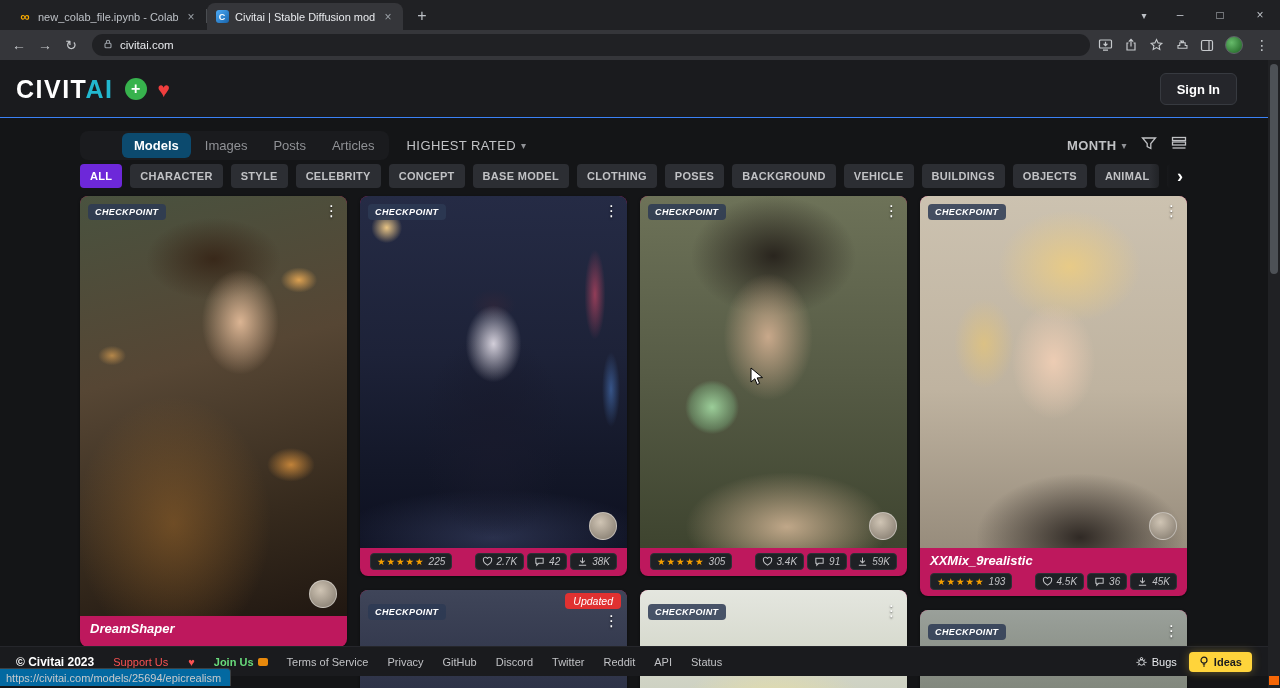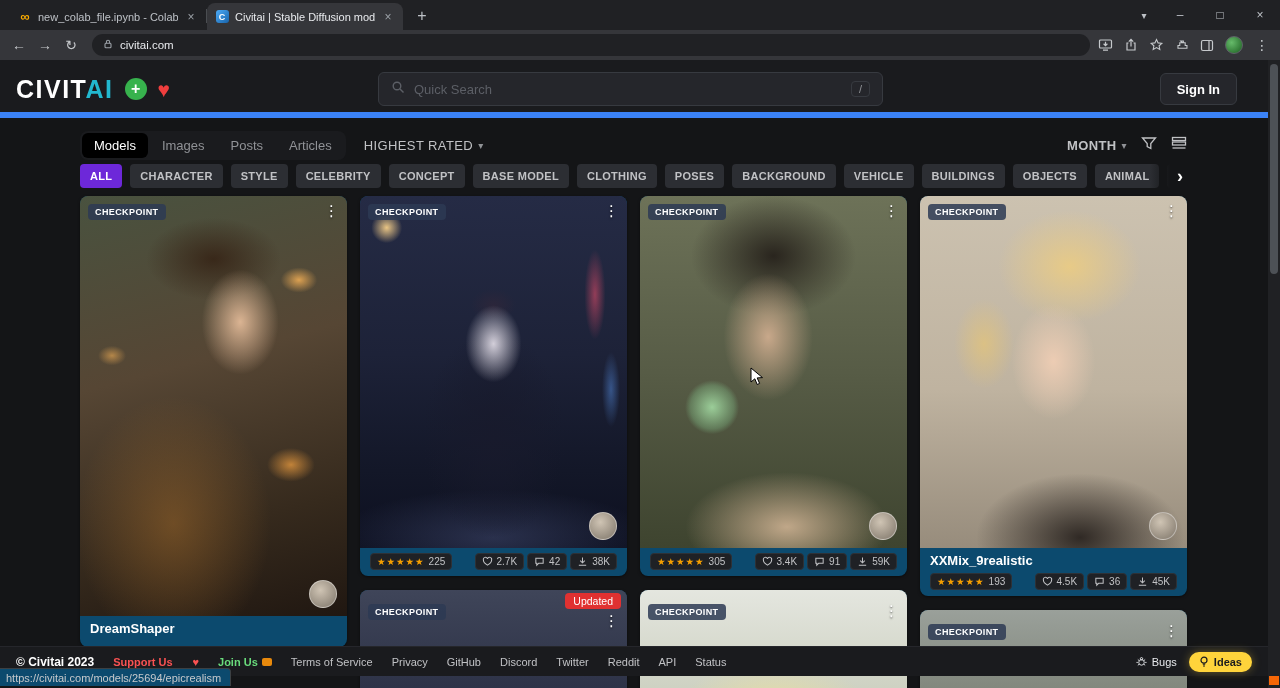--- a/index.html
+++ b/index.html
@@ -25,48 +25,48 @@
   .navbtn { width:26px; height:26px; border-radius:50%; display:flex; align-items:center; justify-content:center; color:#c6c9cc; font-size:14px; flex:none; }
   .omnibox { flex:1; height:22px; background:#202124; border-radius:11px; display:flex; align-items:center; padding:0 10px; gap:6px; margin:0 8px; min-width:0; }
   .url { font-size:11.5px; color:#e8eaed; }
   .tb-icons { display:flex; align-items:center; gap:11px; margin-right:4px; flex:none; }
   .tb-icons svg { display:block; }
   .avatar-chip { width:18px; height:18px; border-radius:50%; background:radial-gradient(circle at 35% 35%, #66bb6a, #1b5e20); border:1px solid #5f6368; }
   .menu-dots { color:#c6c9cc; font-size:14px; width:16px; text-align:center; }
 
   
   .site { position:absolute; top:60px; left:0; width:1268px; height:628px; background:#141517; overflow:hidden; }
-  .site-header { position:absolute; top:0; left:0; right:0; height:58px; background:#1a1b1e; border-bottom:6px solid #3b82f6; }
+  .site-header { position:absolute; top:0; left:0; right:0; height:58px; background:#1a1b1e; border-bottom:1px solid #3b82f6; }
   .logo-wrap { position:absolute; left:16px; top:0; height:58px; display:flex; align-items:center; gap:11px; }
   .logo { font-size:25px; font-weight:800; letter-spacing:1.5px; color:#fff; }
   .logo .accent { color:#22b8cf; }
   .logo-plus { width:22px; height:22px; border-radius:50%; background:#37b24d; color:#fff; font-size:16px; font-weight:700; display:flex; align-items:center; justify-content:center; }
   .logo-heart { color:#f03e3e; font-size:21px; line-height:1; }
   .search { position:absolute; left:378px; top:12px; width:505px; height:34px; background:#25262b; border:1px solid #373a40; border-radius:6px; display:flex; align-items:center; padding:0 12px; gap:9px; }
   .search .ph { color:#5c5f66; font-size:13px; flex:1; }
   .kbd { border:1px solid #373a40; border-radius:4px; color:#909296; font-size:11px; padding:1px 7px; }
   .signin { position:absolute; right:31px; top:13px; height:32px; padding:0 16px; background:#25262b; border:1px solid #373a40; border-radius:6px; color:#fff; font-size:13px; font-weight:600; display:flex; align-items:center; }
 
   .navrow { position:absolute; top:70px; left:80px; width:1107px; height:30px; display:flex; align-items:center; }
   .seg { display:flex; background:#1a1b1e; border-radius:8px; padding:2px; gap:2px; }
   .tabitem { padding:5px 12px; font-size:13px; color:#909296; border-radius:6px; }
-  .tabitem.active { background:#000000; color:#fff; font-weight:400; }
+  .tabitem.active { background:#0c4a6e; color:#fff; font-weight:700;margin-left:40px; }
   .sort { margin-left:18px; font-size:13px; font-weight:400; letter-spacing:.4px; color:#c1c2c5; display:flex; align-items:center; gap:5px; }
   .right-controls { margin-left:auto; display:flex; align-items:center; gap:14px; color:#c1c2c5; }
   .period { font-size:13px; font-weight:700; letter-spacing:.4px; display:flex; align-items:center; gap:5px; }
   .chev { font-size:10px; color:#909296; }
 
   .chips { position:absolute; top:104px; left:80px; width:1107px; height:24px; display:flex; gap:8px; overflow:hidden; }
   .chip { flex:none; height:24px; padding:0 10px; border-radius:4px; background:#2c2e33; color:#c1c2c5; font-size:11px; font-weight:700; letter-spacing:.3px; display:flex; align-items:center; }
   .chip.active { background:#6d28d9; color:#fff; }
   .chips-more { position:absolute; top:104px; left:1150px; width:37px; height:24px; display:flex; align-items:center; justify-content:flex-end; background:linear-gradient(90deg, rgba(20,21,23,0), #141517 55%); color:#fff; font-size:18px; font-weight:700; padding-right:4px; }
 
   .grid { position:absolute; top:136px; left:80px; display:flex; gap:13px; }
   .col { display:flex; flex-direction:column; gap:14px; width:267px; }
-  .card { position:relative; width:267px; background:#0c4a6e; border-radius:8px; overflow:hidden; box-shadow:0 1px 3px rgba(0,0,0,.5); }
+  .card { position:relative; width:267px; background:#be185d; border-radius:8px; overflow:hidden; box-shadow:0 1px 3px rgba(0,0,0,.5);font-style:italic; }
   .art { width:100%; }
   .h-main .art { height:352px; }
   .h-tall .art { height:420px; }
   .card.partial { height:120px; }
   .card.partial .art { height:120px; }
 
   .badge { position:absolute; top:8px; left:8px; background:rgba(45,58,84,.85); color:#fff; font-size:9px; font-weight:700; letter-spacing:.4px; padding:3px 7px; border-radius:4px; }
   .partial .badge { top:14px; }
   .dots { position:absolute; top:6px; right:8px; color:#fff; font-size:15px; text-shadow:0 1px 2px rgba(0,0,0,.7); }
   .partial .dots { top:12px; }
@@ -115,33 +115,33 @@
     radial-gradient(130px 80px at 60% 97%, rgba(42,36,32,.95), transparent 80%),
     linear-gradient(180deg, #ccc2b0 0%, #bfb3a0 55%, #978c7c 100%); }
   .artp2 { background:linear-gradient(180deg,#3f4559 0%, #2a2f44 100%); }
   .artp3 { background:radial-gradient(120px 60px at 50% 100%, rgba(235,225,160,.9), transparent 80%), linear-gradient(180deg,#e4e6df 0%, #c9cdbc 100%); }
   .artp4 { background:radial-gradient(80px 40px at 70% 90%, rgba(210,190,150,.8), transparent 75%), linear-gradient(180deg,#9aa09a 0%, #757b6e 100%); }
 
   
   .footer { position:absolute; left:0; right:0; top:586px; height:30px; background:#1a1b1e; border-top:1px solid #25262b; display:flex; align-items:center; padding:0 16px; gap:19px; z-index:5; }
   .fcopy { font-size:12px; font-weight:700; color:#fff; }
   .flink { font-size:11px; color:#c1c2c5; display:flex; align-items:center; gap:4px; }
-  .flink.support { color:#fa5252; font-weight:700;gap:20px; }
+  .flink.support { color:#fa5252; font-weight:400;gap:20px; }
   .flink.join { color:#69db7c; font-weight:600; }
   .support-heart { color:#fa5252; font-size:11px; }
   .join-badge { width:10px; height:8px; background:#e8890c; border-radius:2px; display:inline-block; }
   .fright { margin-left:auto; display:flex; gap:12px; align-items:center; }
   .bugs { font-size:11px; color:#e8eaed; display:flex; gap:5px; align-items:center; }
-  .ideas { background:#ffd43b; color:#1a1b1e; font-size:11px; font-weight:700; padding:4px 10px; border-radius:10px; display:flex; gap:5px; align-items:center; box-shadow:0 0 10px rgba(255,212,59,.35); }
+  .ideas { background:#ffd43b; color:#1a1b1e; font-size:11px; font-weight:700; padding:4px 10px; border-radius:4px; display:flex; gap:5px; align-items:center; box-shadow:0 0 10px rgba(255,212,59,.35); }
 
   
   .vscroll { position:absolute; right:0; top:60px; width:12px; height:628px; background:#202124; }
   .vthumb { position:absolute; left:2px; right:2px; top:4px; height:210px; background:#4d5156; border-radius:4px; }
   .vtick { position:absolute; left:1px; right:1px; top:616px; height:9px; background:#f76707; }
-  .statusbubble { position:absolute; left:0; top:668px; height:18px; background:#0c4a6e; border:1px solid #3c4043; border-left:none; border-bottom:none; border-radius:0 4px 0 0; color:#c6c9cc; font-size:11px; display:flex; align-items:center; padding:0 9px 0 6px; z-index:9; }
+  .statusbubble { position:absolute; left:0; top:668px; height:18px; background:#0369a1; border:1px solid #3c4043; border-left:none; border-bottom:none; border-radius:0 4px 0 0; color:#c6c9cc; font-size:11px; display:flex; align-items:center; padding:0 9px 0 6px; z-index:9; }
 
   .cursor { position:absolute; left:750px; top:367px; z-index:10; pointer-events:none; }
 </style>
 </head>
 <body>
 
 <div class="screen">
 
   <div class="tabstrip">
     <div class="tab">
@@ -213,30 +213,20 @@
     </div>
   </div>
 
   <div class="site">
 
     <div class="site-header">
       <div class="logo-wrap">
         <div class="logo"><span>CIVIT</span><span class="accent">AI</span></div>
         <div class="logo-plus">+</div>
         <div class="logo-heart">♥</div>
-      </div>
-      <div class="search">
-        <span>
-          <svg width="14" height="14" viewBox="0 0 14 14" fill="none" stroke="#5c5f66" stroke-width="1.4">
-              <circle cx="6" cy="6" r="3.8"></circle>
-              <line x1="9" y1="9" x2="12.5" y2="12.5"></line>
-            </svg>
-        </span>
-        <span class="ph">Quick Search</span>
-        <span class="kbd">/</span>
       </div>
       <div class="signin">Sign In</div>
     </div>
 
     <div class="navrow">
       <div class="seg">
         <span class="tabitem active">Models</span>
         <span class="tabitem">Images</span>
         <span class="tabitem">Posts</span>
         <span class="tabitem">Articles</span>

